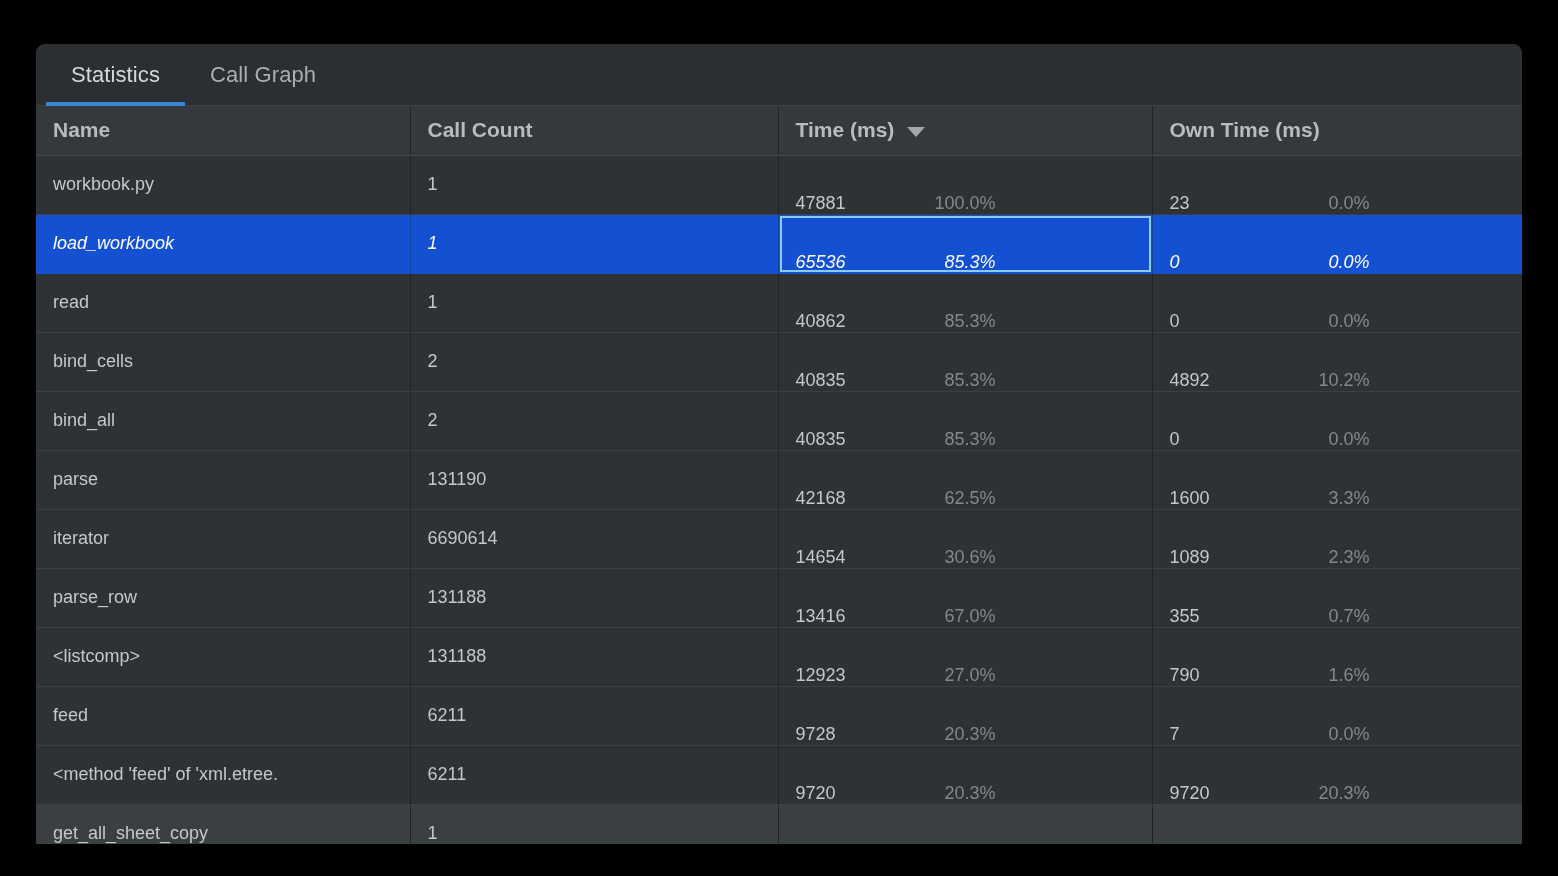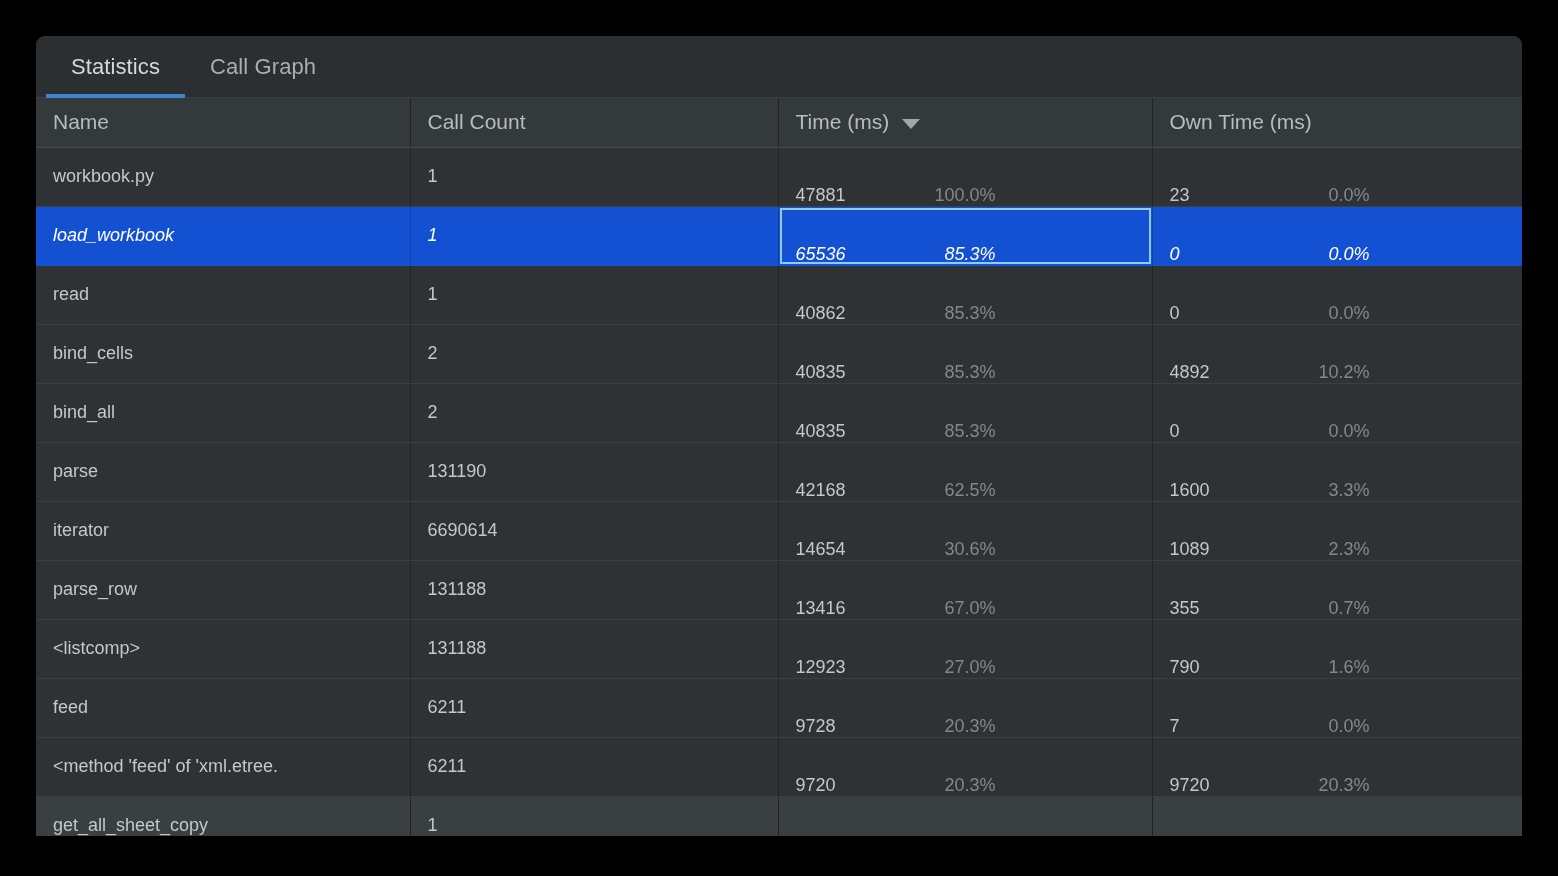--- a/index.html
+++ b/index.html
@@ -8,21 +8,21 @@
     background: #000000;
     width: 1558px;
     height: 876px;
     overflow: hidden;
     font-family: "Liberation Sans", sans-serif;
   }
 
   #app {
     position: absolute;
     left: 36px;
-    top: 36px;
+    top: 44px;
     width: 1486px;
     height: 800px;
     background: #2b2f31;
     border-radius: 9px 9px 0 0;
     overflow: hidden;
     display: flex;
     flex-direction: column;
   }
 
   
@@ -85,21 +85,21 @@
   col.c-time     { width: 374px; }
   col.c-own      { width: 370px; }
 
   thead th {
     height: 49px;
     background: #34393b;
     border-bottom: 1px solid #43484b;
     border-right: 1px solid #1f2324;
     color: #b7bcbf;
     font-size: 21px;
-    font-weight: normal;
+    font-weight: bold;
     text-align: left;
     padding: 0 0 0 17px;
     box-sizing: border-box;
     vertical-align: middle;
     white-space: nowrap;
     cursor: default;
   }
   thead th:last-child { border-right: none; }
   .th-inner {
     display: flex;

